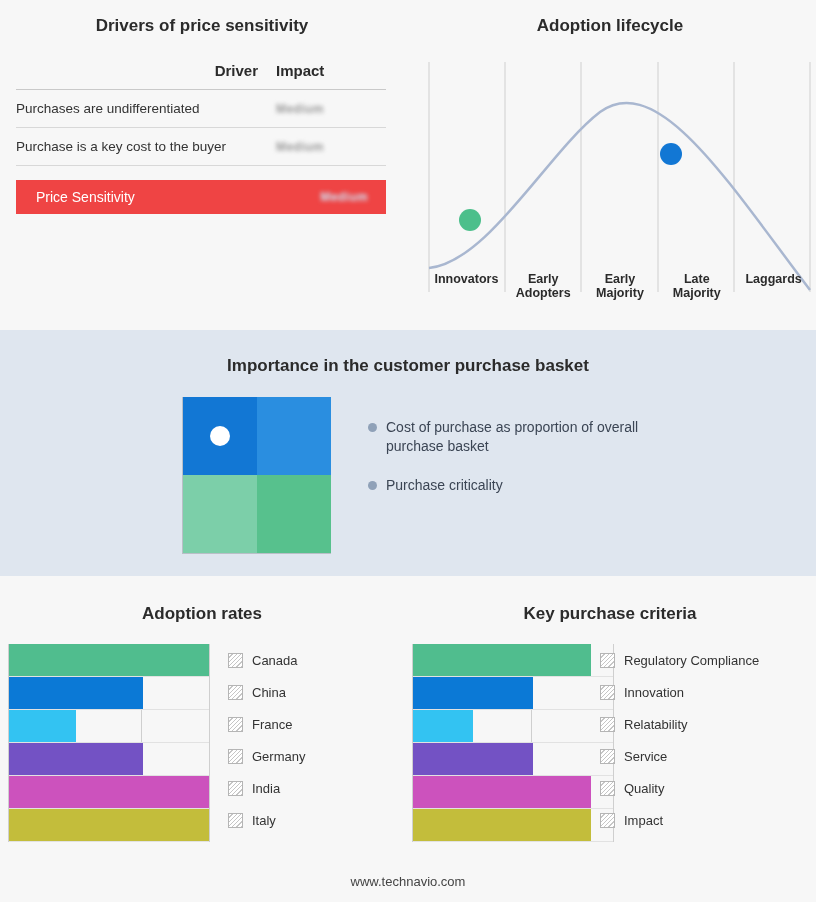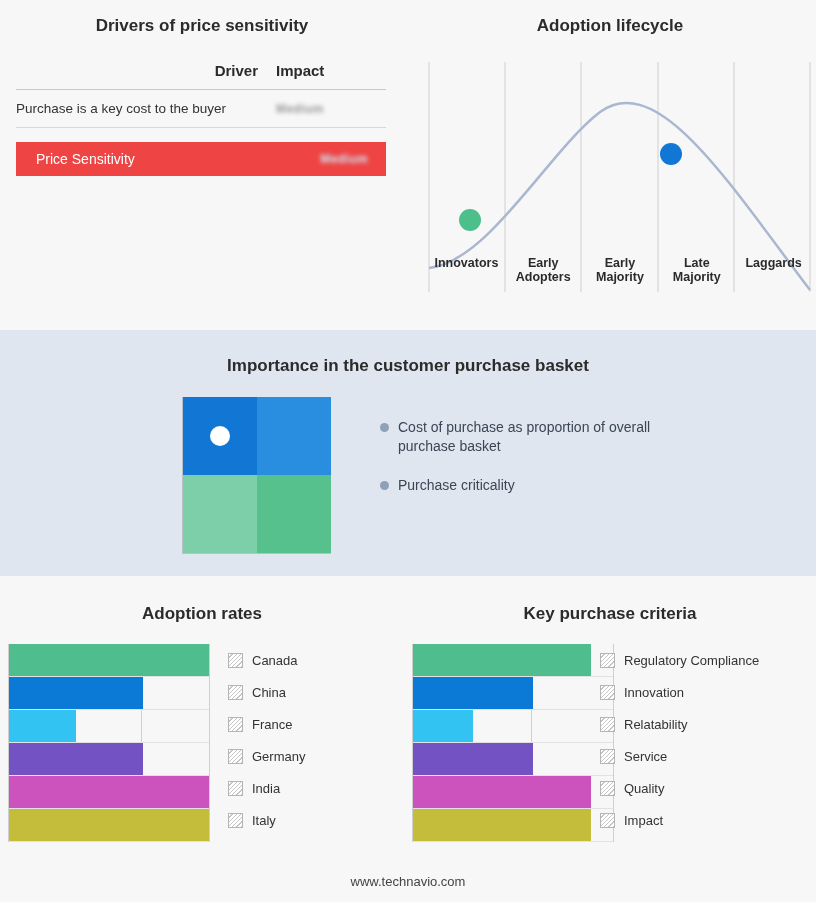--- a/index.html
+++ b/index.html
@@ -111,21 +111,21 @@
   #lifecycle-chart {
     position: absolute;
     left: 24px;
     top: 62px;
     width: 384px;
     height: 230px;
   }
   .lc-labels {
     position: absolute;
     left: 24px;
-    top: 256px;
+    top: 272px;
     width: 384px;
     display: flex;
   }
   .lc-label {
     flex: 1;
     text-align: center;
     font-size: 12.5px;
     font-weight: bold;
     color: #2b2b2b;
     line-height: 14px;
@@ -161,21 +161,21 @@
     left: 50%;
     top: 50%;
     width: 20px;
     height: 20px;
     margin: -10px 0 0 -10px;
     border-radius: 50%;
     background: #fff;
   }
   .mid-legend {
     position: absolute;
-    left: 380px;
+    left: 368px;
     top: 88px;
     width: 320px;
   }
   .legend-row {
     display: flex;
     align-items: flex-start;
     margin-bottom: 20px;
   }
   .legend-bullet {
     width: 9px;
@@ -287,20 +287,24 @@
     <div class="section-title" id="drivers-title">Drivers of price sensitivity</div>
 
     <table class="drv-table">
       <thead>
         <tr>
           <th>Driver</th>
           <th class="impact-col">Impact</th>
         </tr>
       </thead>
       <tbody>
+        <tr>
+          <td>Purchases are undifferentiated</td>
+          <td class="impact-col"><span class="blur">Medium</span></td>
+        </tr>
         <tr>
           <td>Purchase is a key cost to the buyer</td>
           <td class="impact-col"><span class="blur">Medium</span></td>
         </tr>
       </tbody>
     </table>
 
     <div class="drv-total">
       <span class="lbl">Price Sensitivity</span>
       <span class="blur">Medium</span>

